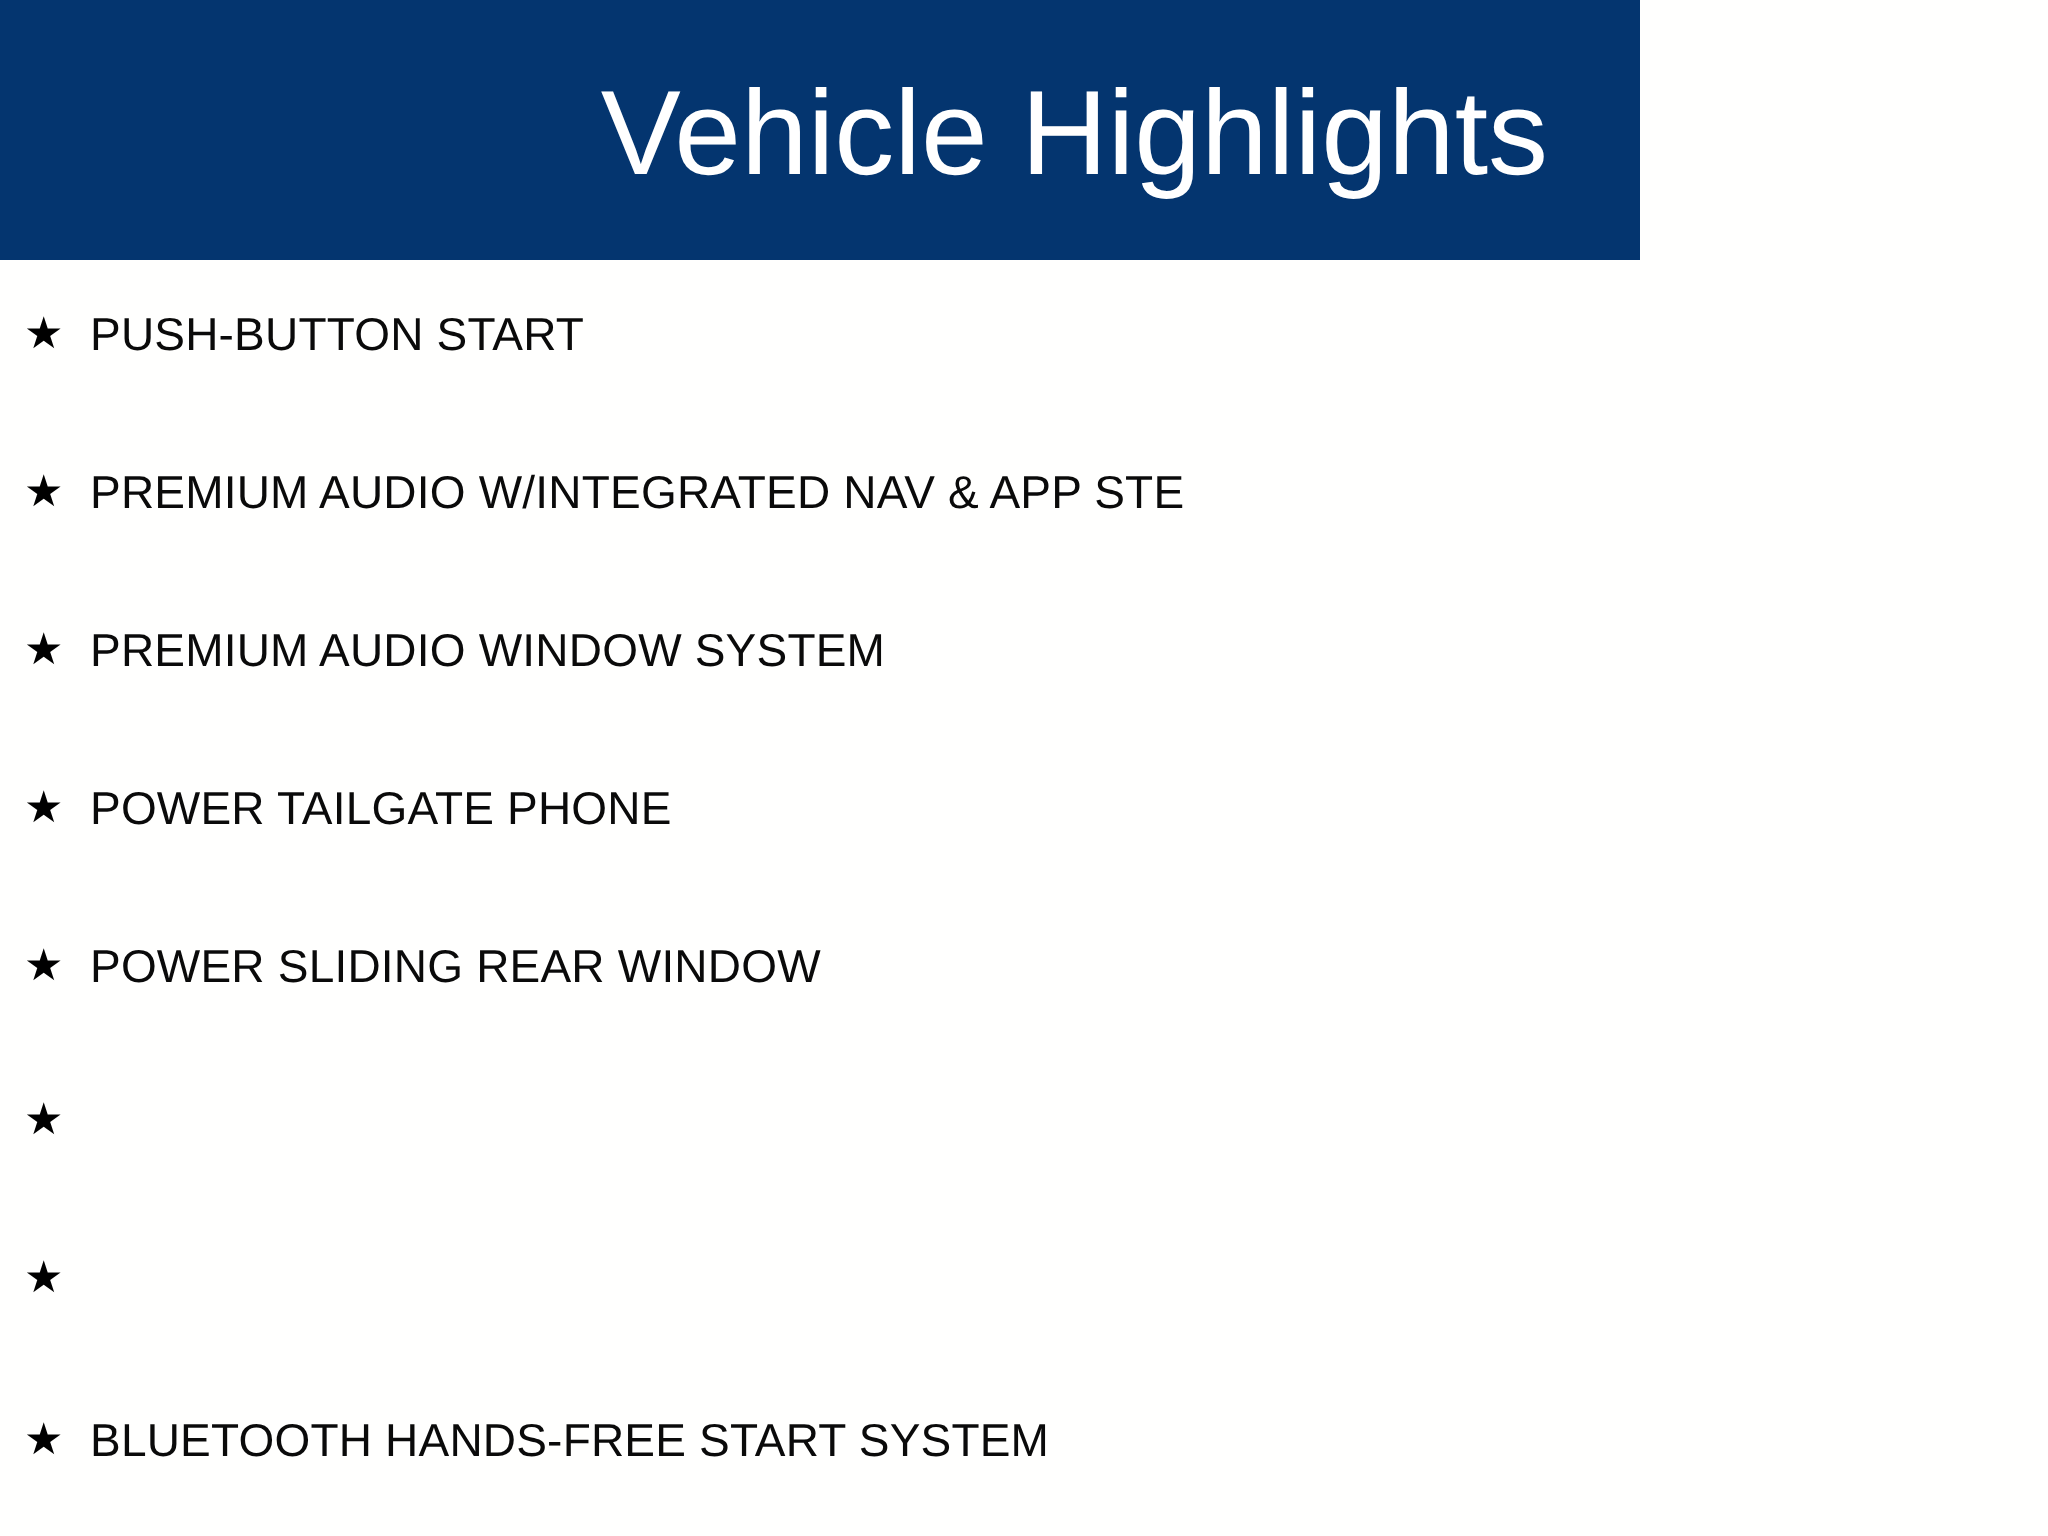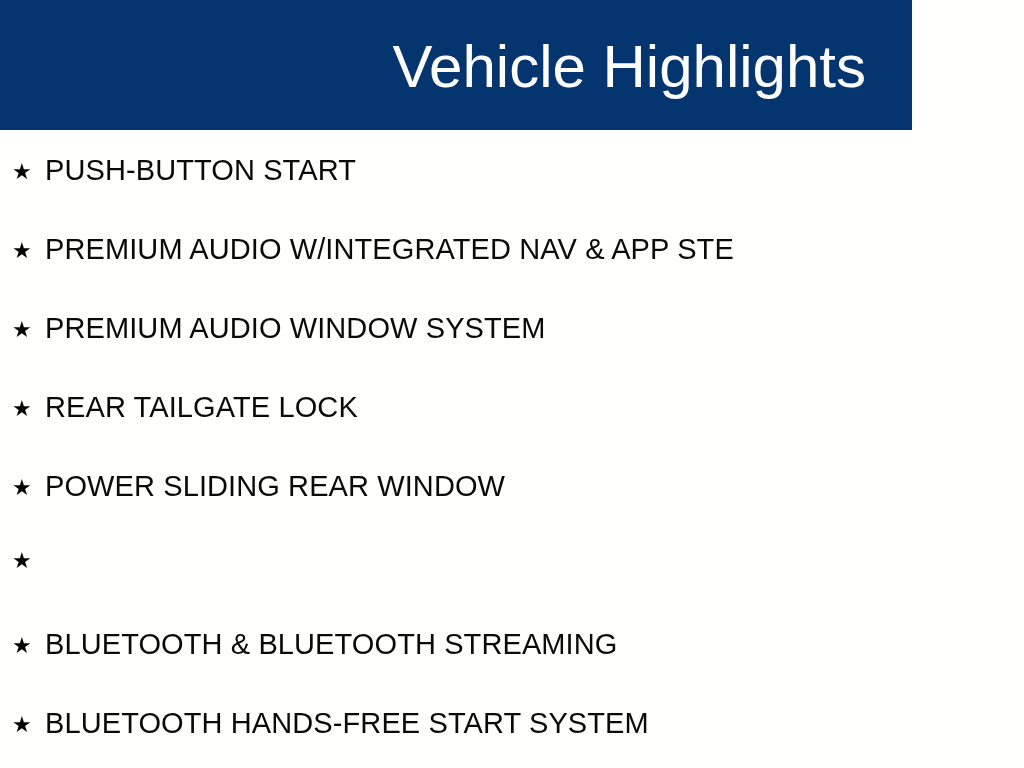--- a/index.html
+++ b/index.html
@@ -19,21 +19,21 @@
     width: 1024px;
     height: 768px;
     background: #fffffe;
   }
 
   
   .header {
     position: absolute;
     left: 0;
     top: 0;
-    width: 912px;
+    width: 820px;
     height: 130px;
     background: #04356f;
     display: flex;
     align-items: center;
     justify-content: flex-end;
     box-sizing: border-box;
     padding-right: 46px;
   }
 
   .header-title {
@@ -82,21 +82,21 @@
     font-size: 22px;
     line-height: 1;
     font-family: "DejaVu Sans", sans-serif;
     position: relative;
     top: -1px;
   }
 
   .highlight-label {
     color: #0a0a0a;
     font-family: "Liberation Sans", sans-serif;
-    font-size: 29px;
+    font-size: 23px;
     font-weight: 400;
     line-height: 1;
     white-space: nowrap;
     letter-spacing: 0.1px;
   }
 </style>
 </head>
 <body>
 
 <div class="slide">
@@ -117,35 +117,34 @@
       <span class="highlight-label">PREMIUM AUDIO W/INTEGRATED NAV &amp; APP STE</span>
     </li>
 
     <li class="highlight-item">
       <span class="bullet-star">★</span>
       <span class="highlight-label">PREMIUM AUDIO WINDOW SYSTEM</span>
     </li>
 
     <li class="highlight-item">
       <span class="bullet-star">★</span>
-      <span class="highlight-label">REAR TAILGATE LOCK</span>
+      <span class="highlight-label">POWER TAILGATE PHONE</span>
     </li>
 
     <li class="highlight-item">
       <span class="bullet-star">★</span>
       <span class="highlight-label">POWER SLIDING REAR WINDOW</span>
     </li>
 
     <li class="highlight-item">
       <span class="bullet-star">★</span>
     </li>
 
     <li class="highlight-item">
       <span class="bullet-star">★</span>
-      <span class="highlight-label">BLUETOOTH &amp; BLUETOOTH STREAMING</span>
     </li>
 
     <li class="highlight-item">
       <span class="bullet-star">★</span>
       <span class="highlight-label">BLUETOOTH HANDS-FREE START SYSTEM</span>
     </li>
 
   </ul>
 
 </div>

